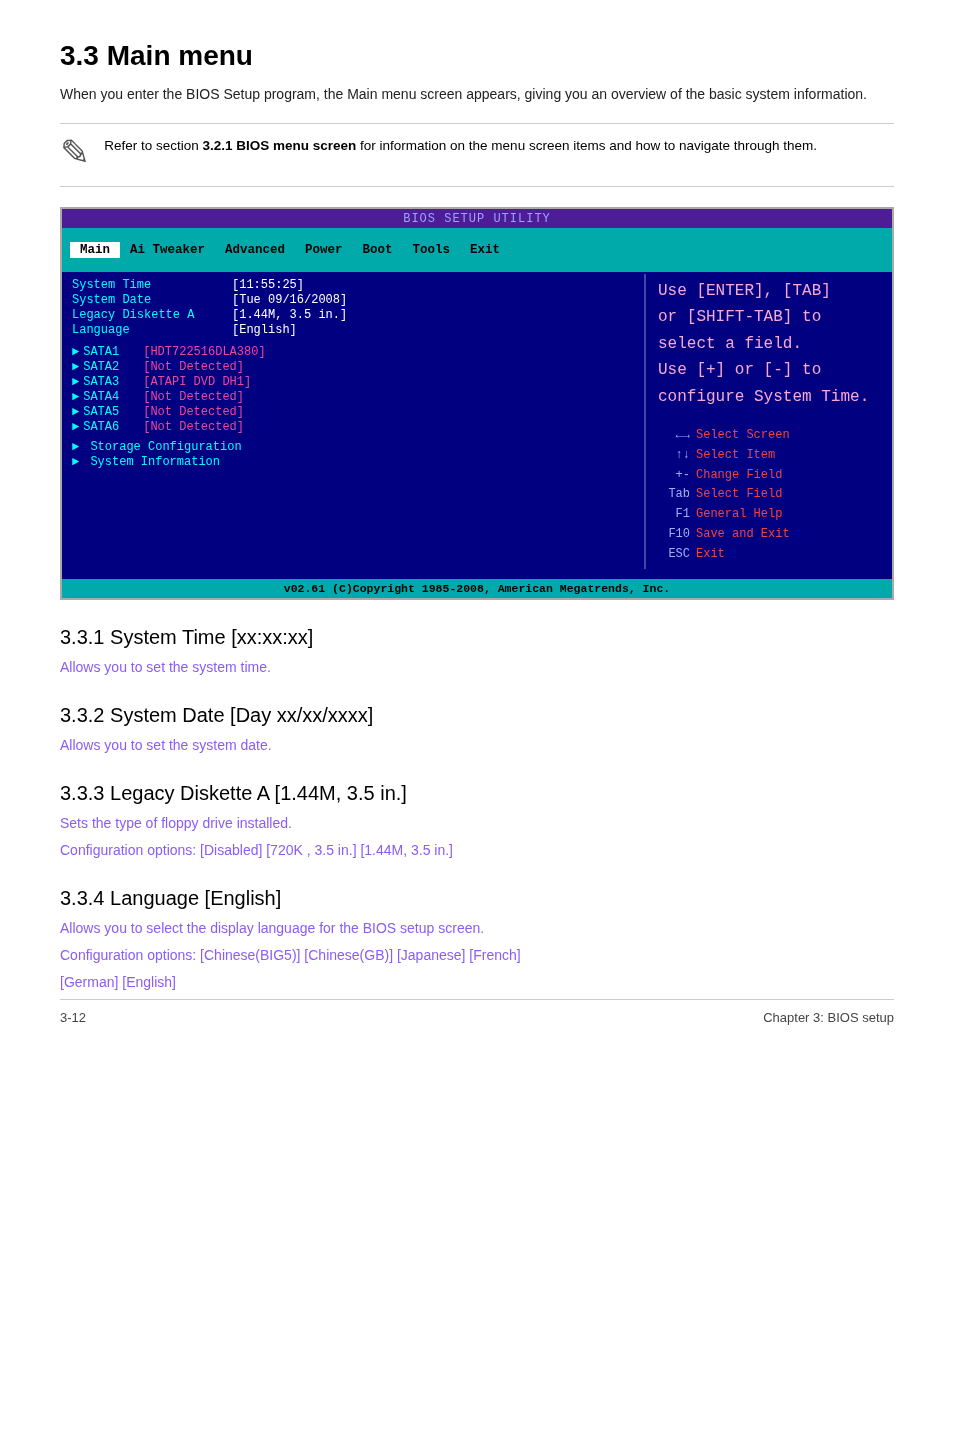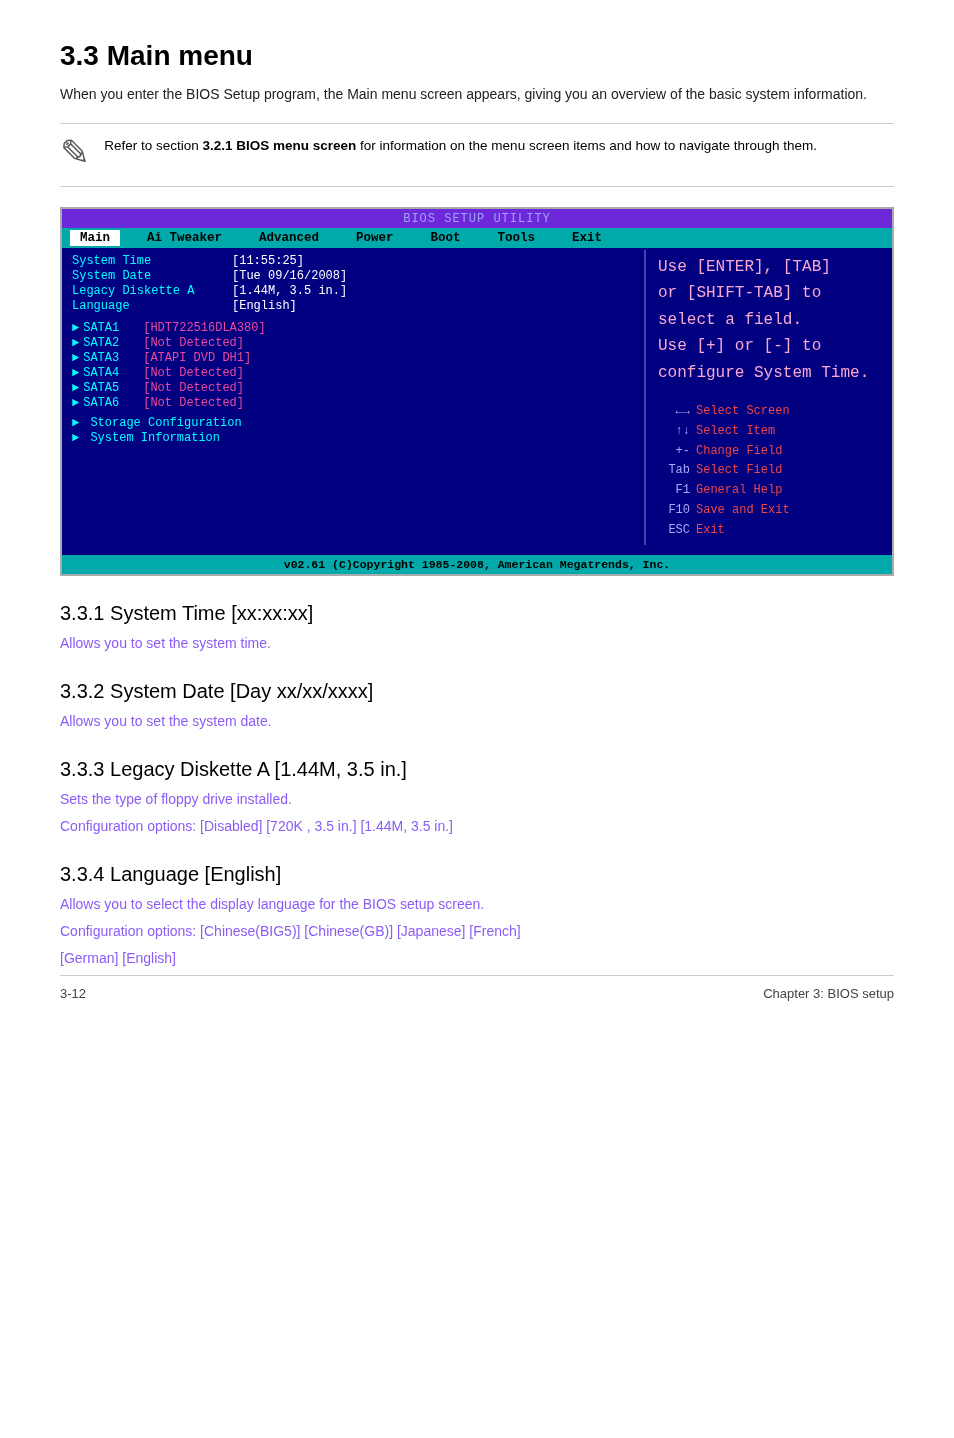--- a/index.html
+++ b/index.html
@@ -59,34 +59,34 @@
       color: #fff;
       font-family: 'Courier New', Courier, monospace;
       font-size: 12.5px;
       padding: 0;
       margin-bottom: 24px;
       border: 2px solid #aaa;
       width: 100%;
     }
 
     .bios-title-bar {
-      background: #6d28d9;
+      background: #4c1d95;
       color: #a0a0ff;
       text-align: center;
       padding: 3px 0 2px 0;
       font-size: 12px;
       letter-spacing: 1px;
     }
 
     .bios-menu-bar {
       background: #00aaaa;
       color: #000;
       display: flex;
-      padding: 2px 8px;
-      gap: 17px;
+      padding: 14px 8px;
+      gap: 0;
     }
 
     .bios-menu-item {
       padding: 1px 10px;
       font-size: 12.5px;
       font-weight: bold;
       color: #000;
       cursor: pointer;
     }
 

